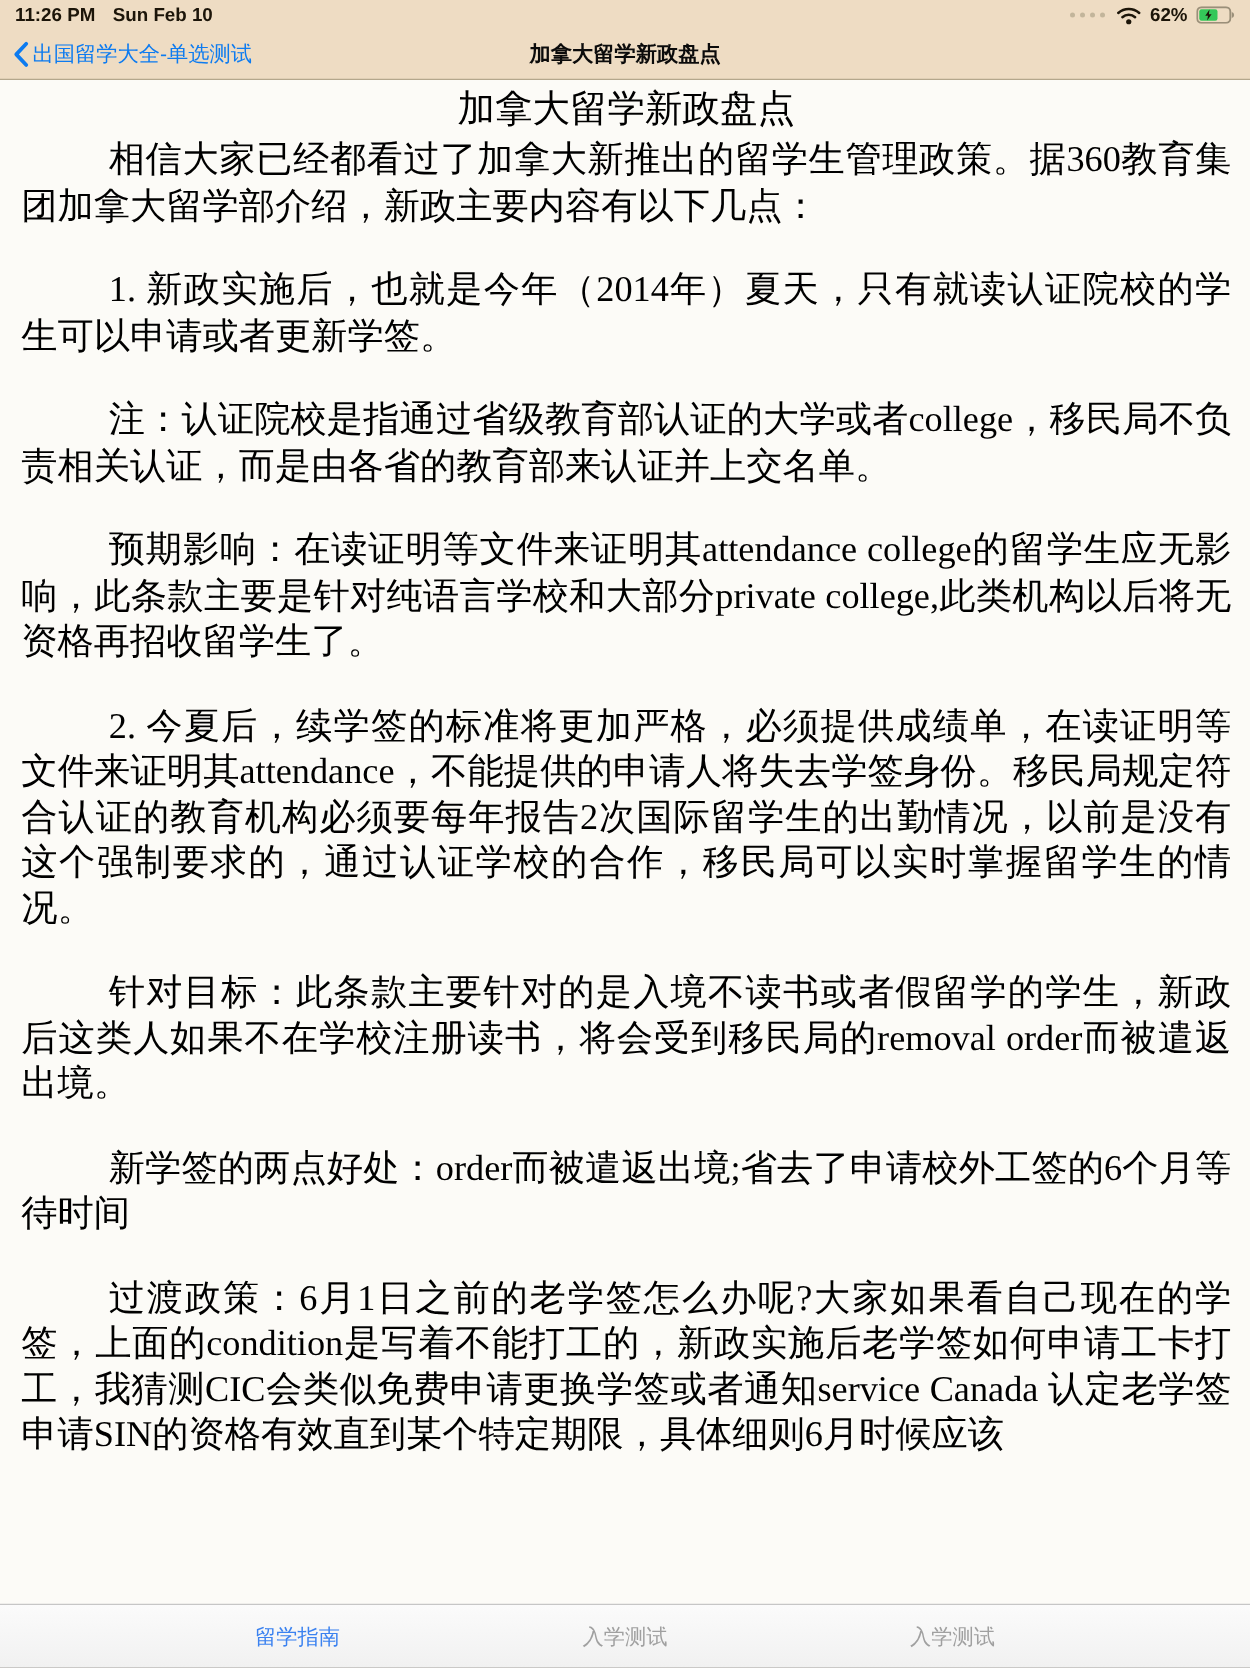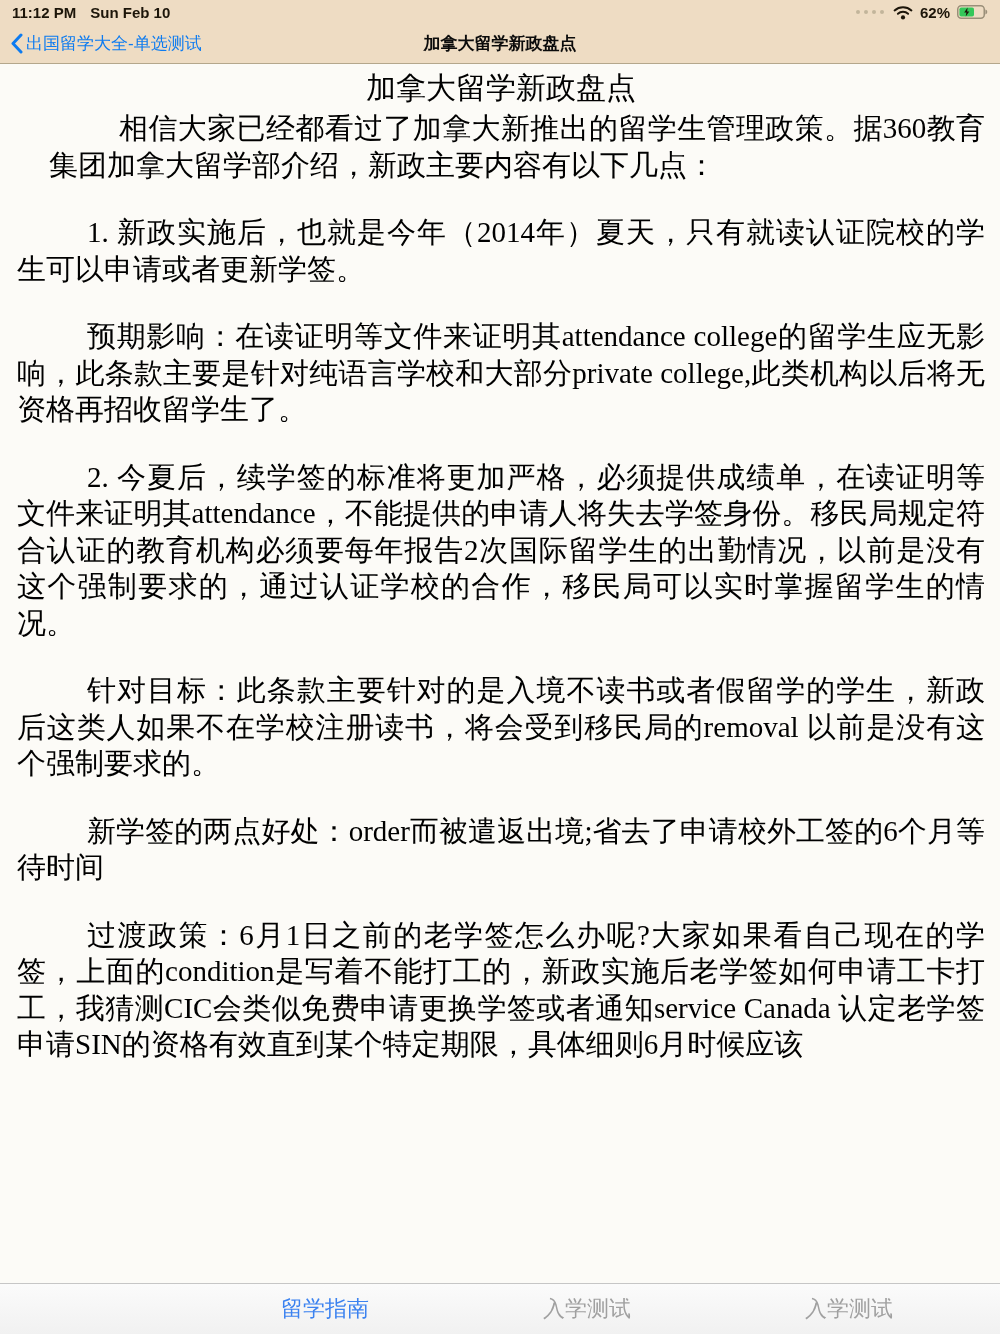--- a/index.html
+++ b/index.html
@@ -25,38 +25,38 @@
   .nav-title{position:absolute;left:0;right:0;top:0;height:39px;display:flex;align-items:center;
              justify-content:center;font-size:17px;font-weight:700;color:#0b0b0b;pointer-events:none;}
 
   
   .content{position:absolute;top:64px;left:0;width:100%;height:1219px;overflow:hidden;
            background:#fcfbf7;box-sizing:border-box;padding:2px 15px 0 17px;
            font-family:"Liberation Serif",serif;color:#000;}
   .article-title{margin:2px 0 0 0;font-size:30px;font-weight:400;text-align:center;line-height:40px;}
   .content p{font-size:29px;line-height:36.5px;margin:31px 0;text-align:justify;
              text-indent:70px;letter-spacing:0;word-break:break-word;}
-  .content p:first-of-type{margin-top:2px;margin-left:32px;}
+  .content p:first-of-type{margin-top:2px;}
 
   
   .tab-bar{position:absolute;left:0;bottom:0;width:100%;height:51px;
            background:linear-gradient(180deg,#fbfbfb 0%,#f1f1f1 100%);
            border-top:1px solid #c6c6c6;box-sizing:border-box;
            display:flex;justify-content:center;align-items:center;}
-  .tab{width:262px;text-align:right;font-size:22px;color:#a0a0a0;cursor:pointer;}
+  .tab{width:262px;text-align:center;font-size:17px;color:#a0a0a0;cursor:pointer;}
   .tab.active{color:#3b82f0;}
 </style>
 </head>
 <body>
 
 <div class="screen">
 
   <div class="status-bar">
     <div class="status-left">
-      <span>11:12 PM</span>
+      <span>11:26 PM</span>
       <span>Sun Feb 10</span>
     </div>
     <div class="status-right">
       <span class="signal-dots">
           <i></i>
           <i></i>
           <i></i>
           <i></i>
         </span>
       <svg width="20" height="15" viewBox="0 0 20 15">
@@ -83,23 +83,24 @@
       </svg>
       <span>出国留学大全-单选测试</span>
     </div>
     <div class="nav-title">加拿大留学新政盘点</div>
   </div>
 
   <div class="content">
     <h1 class="article-title">加拿大留学新政盘点</h1>
     <p>相信大家已经都看过了加拿大新推出的留学生管理政策。据360教育集团加拿大留学部介绍，新政主要内容有以下几点：</p>
     <p>1. 新政实施后，也就是今年（2014年）夏天，只有就读认证院校的学生可以申请或者更新学签。</p>
+    <p>注：认证院校是指通过省级教育部认证的大学或者college，移民局不负责相关认证，而是由各省的教育部来认证并上交名单。</p>
     <p>预期影响：在读证明等文件来证明其attendance college的留学生应无影响，此条款主要是针对纯语言学校和大部分private college,此类机构以后将无资格再招收留学生了。</p>
     <p>2. 今夏后，续学签的标准将更加严格，必须提供成绩单，在读证明等文件来证明其attendance，不能提供的申请人将失去学签身份。移民局规定符合认证的教育机构必须要每年报告2次国际留学生的出勤情况，以前是没有这个强制要求的，通过认证学校的合作，移民局可以实时掌握留学生的情况。</p>
-    <p>针对目标：此条款主要针对的是入境不读书或者假留学的学生，新政后这类人如果不在学校注册读书，将会受到移民局的removal 以前是没有这个强制要求的。</p>
+    <p>针对目标：此条款主要针对的是入境不读书或者假留学的学生，新政后这类人如果不在学校注册读书，将会受到移民局的removal order而被遣返出境。</p>
     <p>新学签的两点好处：order而被遣返出境;省去了申请校外工签的6个月等待时间</p>
     <p>过渡政策：6月1日之前的老学签怎么办呢?大家如果看自己现在的学签，上面的condition是写着不能打工的，新政实施后老学签如何申请工卡打工，我猜测CIC会类似免费申请更换学签或者通知service Canada 认定老学签申请SIN的资格有效直到某个特定期限，具体细则6月时候应该</p>
   </div>
 
   <div class="tab-bar">
     <div class="tab active">留学指南</div>
     <div class="tab">入学测试</div>
     <div class="tab">入学测试</div>
   </div>
 

